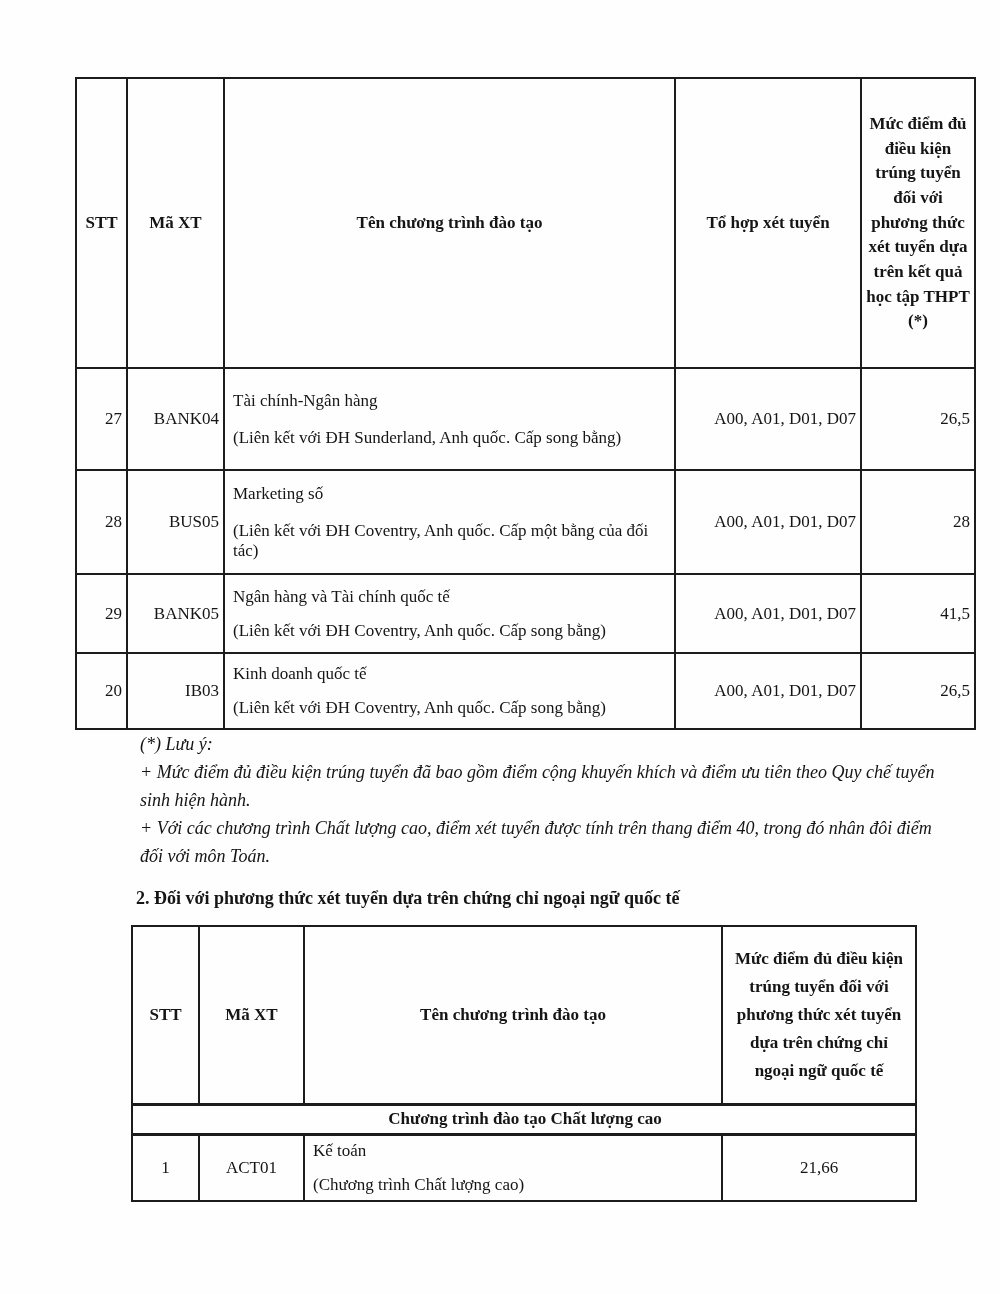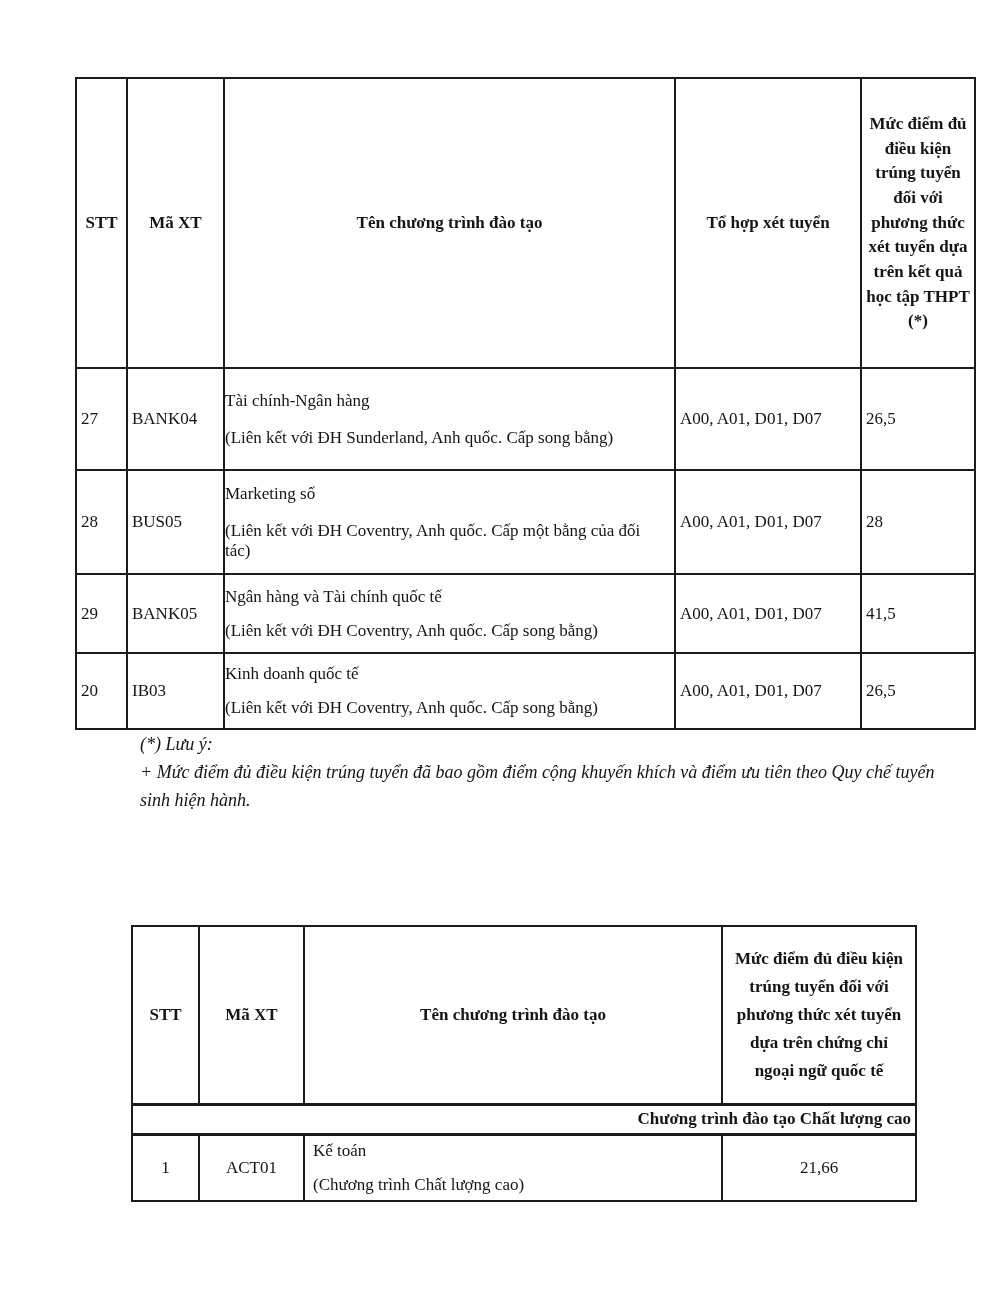--- a/index.html
+++ b/index.html
@@ -16,22 +16,22 @@
   td{border:2px solid #1c1c1c;overflow:hidden;}
 
   
   .t1{position:absolute;left:75px;top:77px;width:899px;}
   .t1 td{font-size:17px;padding:2px 4px;}
   .t1 .hdr td{
     font-weight:bold;text-align:center;vertical-align:middle;line-height:1.45;
   }
   .t1 .hdr{height:290px;}
   .t1 .hdr .score-h{padding:4px 3px;}
-  .t1 .c-center{text-align:left;vertical-align:middle;margin-top:25px;}
-  .t1 .c-name{text-align:left;vertical-align:middle;padding-left:0;padding-right:8px;}
+  .t1 .c-center{text-align:right;vertical-align:middle;margin-top:25px;}
+  .t1 .c-name{text-align:left;vertical-align:middle;padding-left:8px;padding-right:8px;}
   .pgap{margin-top:17px;}
   .pgap-sm{margin-top:14px;}
   .r27{height:102px;} .r28{height:104px;} .r29{height:79px;} .r30{height:76px;}
 
   
   .notes{
     position:absolute;left:140px;top:731px;width:800px;
     font-style:italic;font-size:18px;line-height:1.55;
   }
   .notes p{margin:0;font-style:italic;}
@@ -41,21 +41,21 @@
     position:absolute;left:136px;top:888px;
     font-weight:bold;font-size:18px;
   }
   .t2{position:absolute;left:131px;top:925px;width:784px;}
   .t2 td{font-size:17px;padding:2px 4px;}
   .t2 .hdr{height:178px;}
   .t2 .hdr td{font-weight:bold;text-align:center;vertical-align:middle;}
   .t2 .hdr .score-h{line-height:1.65;padding:4px 6px;}
   .t2 .sub{height:30px;}
   .t2 .sub td{
-    font-weight:bold;text-align:right;padding-left:6px;
+    font-weight:bold;text-align:center;padding-left:6px;
     border-top:3px solid #1c1c1c;border-bottom:3px solid #1c1c1c;
   }
   .t2 .r1{height:67px;}
   .t2 .c-center{text-align:center;vertical-align:middle;}
   .t2 .c-name{text-align:left;vertical-align:middle;padding-left:8px;padding-right:8px;margin-left:20px;}
   .t2{border-bottom:1px solid #1c1c1c;}
 </style>
 </head>
 <body>
 
@@ -116,22 +116,24 @@
       </td>
       <td class="c-center">A00, A01, D01, D07</td>
       <td class="c-center">26,5</td>
     </tr>
   </tbody>
     </table>
 
   <div class="notes">
     <p>(*) Lưu ý:</p>
     <p>+ Mức điểm đủ điều kiện trúng tuyển đã bao gồm điểm cộng khuyến khích và điểm ưu tiên theo Quy chế tuyển sinh hiện hành.</p>
+    <p>+ Với các chương trình Chất lượng cao, điểm xét tuyển được tính trên thang điểm 40, trong đó nhân đôi điểm đối với môn Toán.</p>
   </div>
 
+  <div class="sec2-heading">2. Đối với phương thức xét tuyển dựa trên chứng chỉ ngoại ngữ quốc tế</div>
 
   <table class="t2">
     <colgroup>
       <col style="width:67px">
         <col style="width:105px">
         <col style="width:418px">
         <col style="width:194px">
     </colgroup>
     <tbody>
         <tr class="hdr">

